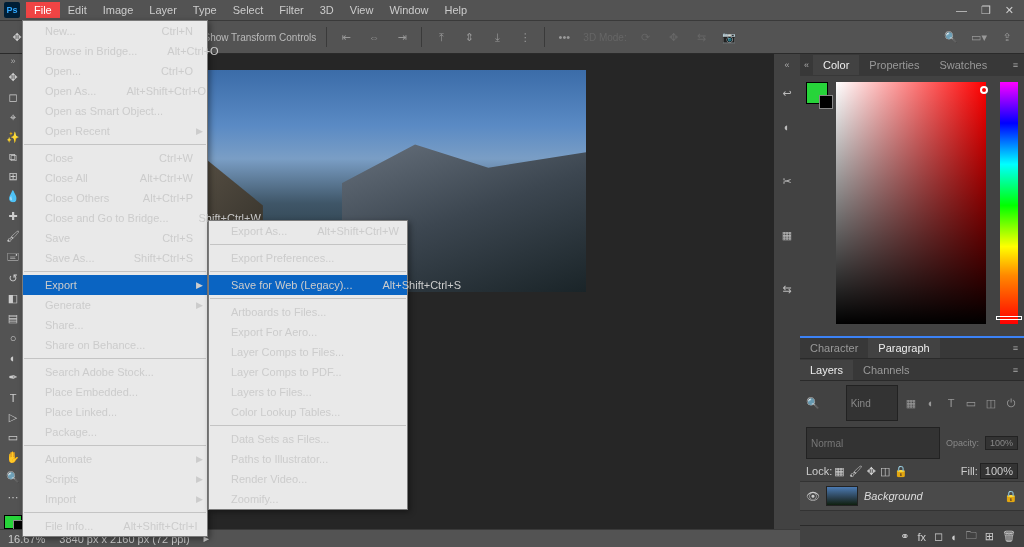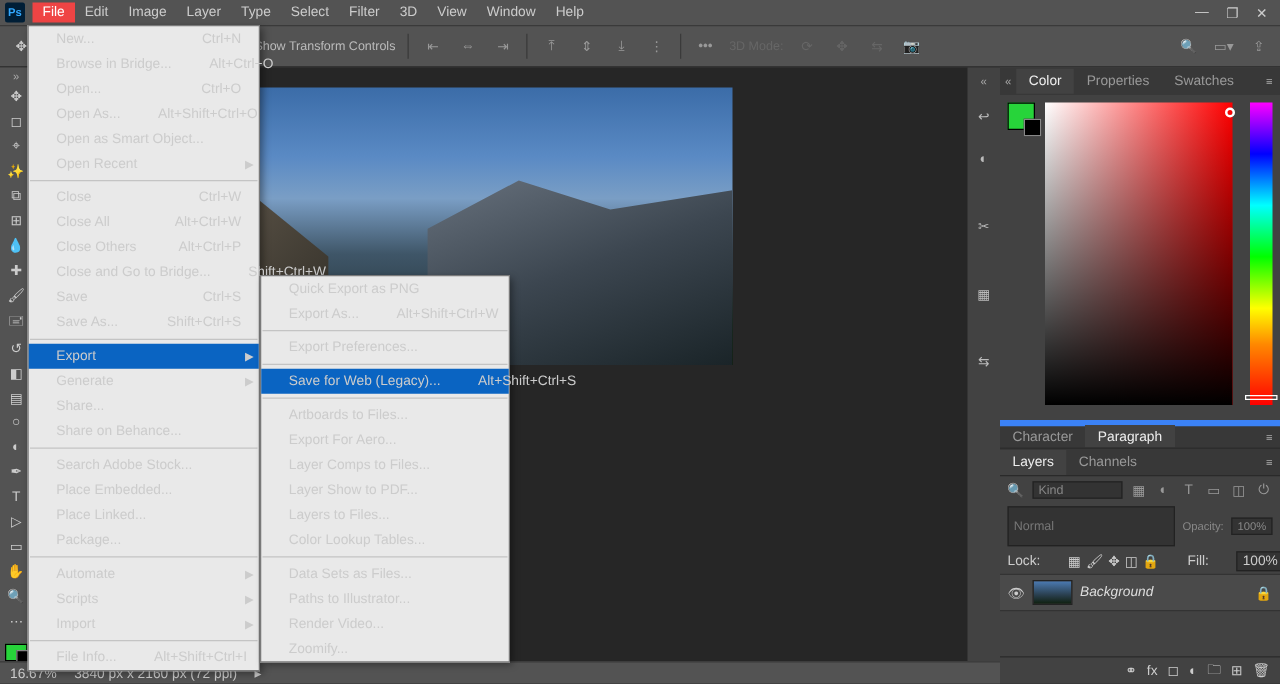--- a/index.html
+++ b/index.html
@@ -47,29 +47,29 @@
 
 .color-panel { height: 260px; padding: 6px; position: relative; }
 .color-panel .fgswatch { width: 22px; height: 22px; background: #27d43a; border: 1px solid #000; position: relative; margin-bottom: 6px; }
 .color-panel .fgswatch::after { content: ""; position: absolute; right: -6px; bottom: -6px; width: 12px; height: 12px; background: #000; border: 1px solid #888; }
 .color-panel .field { position: absolute; left: 36px; top: 6px; width: 150px; height: 242px; background: linear-gradient(to right, #fff 0%, #ff0000 100%); }
 .color-panel .field::after { content: ""; position: absolute; inset: 0; background: linear-gradient(to bottom, rgba(0,0,0,0) 0%, #000 100%); }
 .color-panel .picker-ring { position: absolute; left: 180px; top: 10px; width: 8px; height: 8px; border: 2px solid #fff; border-radius: 50%; }
 .color-panel .hue { position: absolute; right: 6px; top: 6px; width: 18px; height: 242px; background: linear-gradient(to bottom, #f0f 0%, #00f 17%, #0ff 34%, #0f0 51%, #ff0 68%, #f80 80%, #f00 100%); }
 .color-panel .hue-marker { position: absolute; right: 2px; top: 240px; width: 26px; height: 4px; border: 1px solid #fff; }
 
-.char-tabs { border-top: 5px solid #3b82f6; text-align: center; }
+.char-tabs { border-top: 2px solid #3b82f6; text-align: center; }
 .layers-panel { flex: 1; display: flex; flex-direction: column; border-top: 1px solid #2a2a2a; }
 .layers-row1 { display: flex; align-items: center; padding: 4px 6px; gap: 6px; }
-.layers-row1 .kind { flex: 1; background: #333; height: 14px; display: flex; align-items: center; padding: 0 4px; border: 1px solid #222; color: #888; font-size: 10px; }
+.layers-row1 .kind { flex: 1; background: #333; height: 36px; display: flex; align-items: center; padding: 0 4px; border: 1px solid #222; color: #888; font-size: 10px; margin-left: 20px; }
 .layers-row1 .filt { width: 14px; height: 14px; color: #999; display: flex; align-items: center; justify-content: center; }
 .layers-row2 { display: flex; align-items: center; padding: 2px 6px; gap: 6px; }
 .layers-row2 .blend { flex: 1; background: #333; height: 32px; border: 1px solid #222; color: #777; font-size: 10px; padding: 0 4px; display: flex; align-items: center; }
 .layers-row2 .lbl { color: #888; font-size: 9px; }
-.layers-row3 { display: flex; align-items: center; padding: 2px 6px; gap: 22px; }
+.layers-row3 { display: flex; align-items: center; padding: 2px 6px; gap: 2px; }
 .layers-row3 .locks { display: flex; gap: 4px; color: #888; }
 .layer-item { display: flex; align-items: center; height: 30px; background: #4a4a4a; border-top: 1px solid #333; border-bottom: 1px solid #333; padding: 0 6px; gap: 6px; }
 .layer-item .eye { color: #ccc; }
 .layer-item .thumb { width: 32px; height: 20px; background: linear-gradient(180deg,#4b7ab2 0%, #2a4050 60%, #10200f 100%); border: 1px solid #222; }
 .layer-item .nm { font-style: italic; color: #ddd; flex: 1; }
 .layer-item .lock { color: #ccc; }
 .layer-footer { margin-top: auto; height: 22px; display: flex; align-items: center; justify-content: flex-end; gap: 8px; padding: 0 8px; color: #999; border-top: 1px solid #2a2a2a; }
 
 
 .menu { position: absolute; background: #e9e9e9; border: 1px solid #7a7a7a; box-shadow: 2px 2px 6px rgba(0,0,0,0.4); z-index: 100; }
@@ -352,23 +352,20 @@
     </div>
     <div class="msep"></div>
     <div class="mrow">
       <span>File Info...</span>
       <span class="sc">Alt+Shift+Ctrl+I</span>
     </div>
   </div>
 
 <div id="export-menu" class="menu">
     <div class="mrow">
-      <span>Quick Export as PNG</span>
-    </div>
-    <div class="mrow">
       <span>Export As...</span>
       <span class="sc">Alt+Shift+Ctrl+W</span>
     </div>
     <div class="msep"></div>
     <div class="mrow">
       <span>Export Preferences...</span>
     </div>
     <div class="msep"></div>
     <div class="mrow highlight">
       <span>Save for Web (Legacy)...</span>
@@ -378,21 +375,21 @@
     <div class="mrow disabled">
       <span>Artboards to Files...</span>
     </div>
     <div class="mrow">
       <span>Export For Aero...</span>
     </div>
     <div class="mrow disabled">
       <span>Layer Comps to Files...</span>
     </div>
     <div class="mrow disabled">
-      <span>Layer Show to PDF...</span>
+      <span>Layer Comps to PDF...</span>
     </div>
     <div class="mrow">
       <span>Layers to Files...</span>
     </div>
     <div class="mrow">
       <span>Color Lookup Tables...</span>
     </div>
     <div class="msep"></div>
     <div class="mrow disabled">
       <span>Data Sets as Files...</span>

